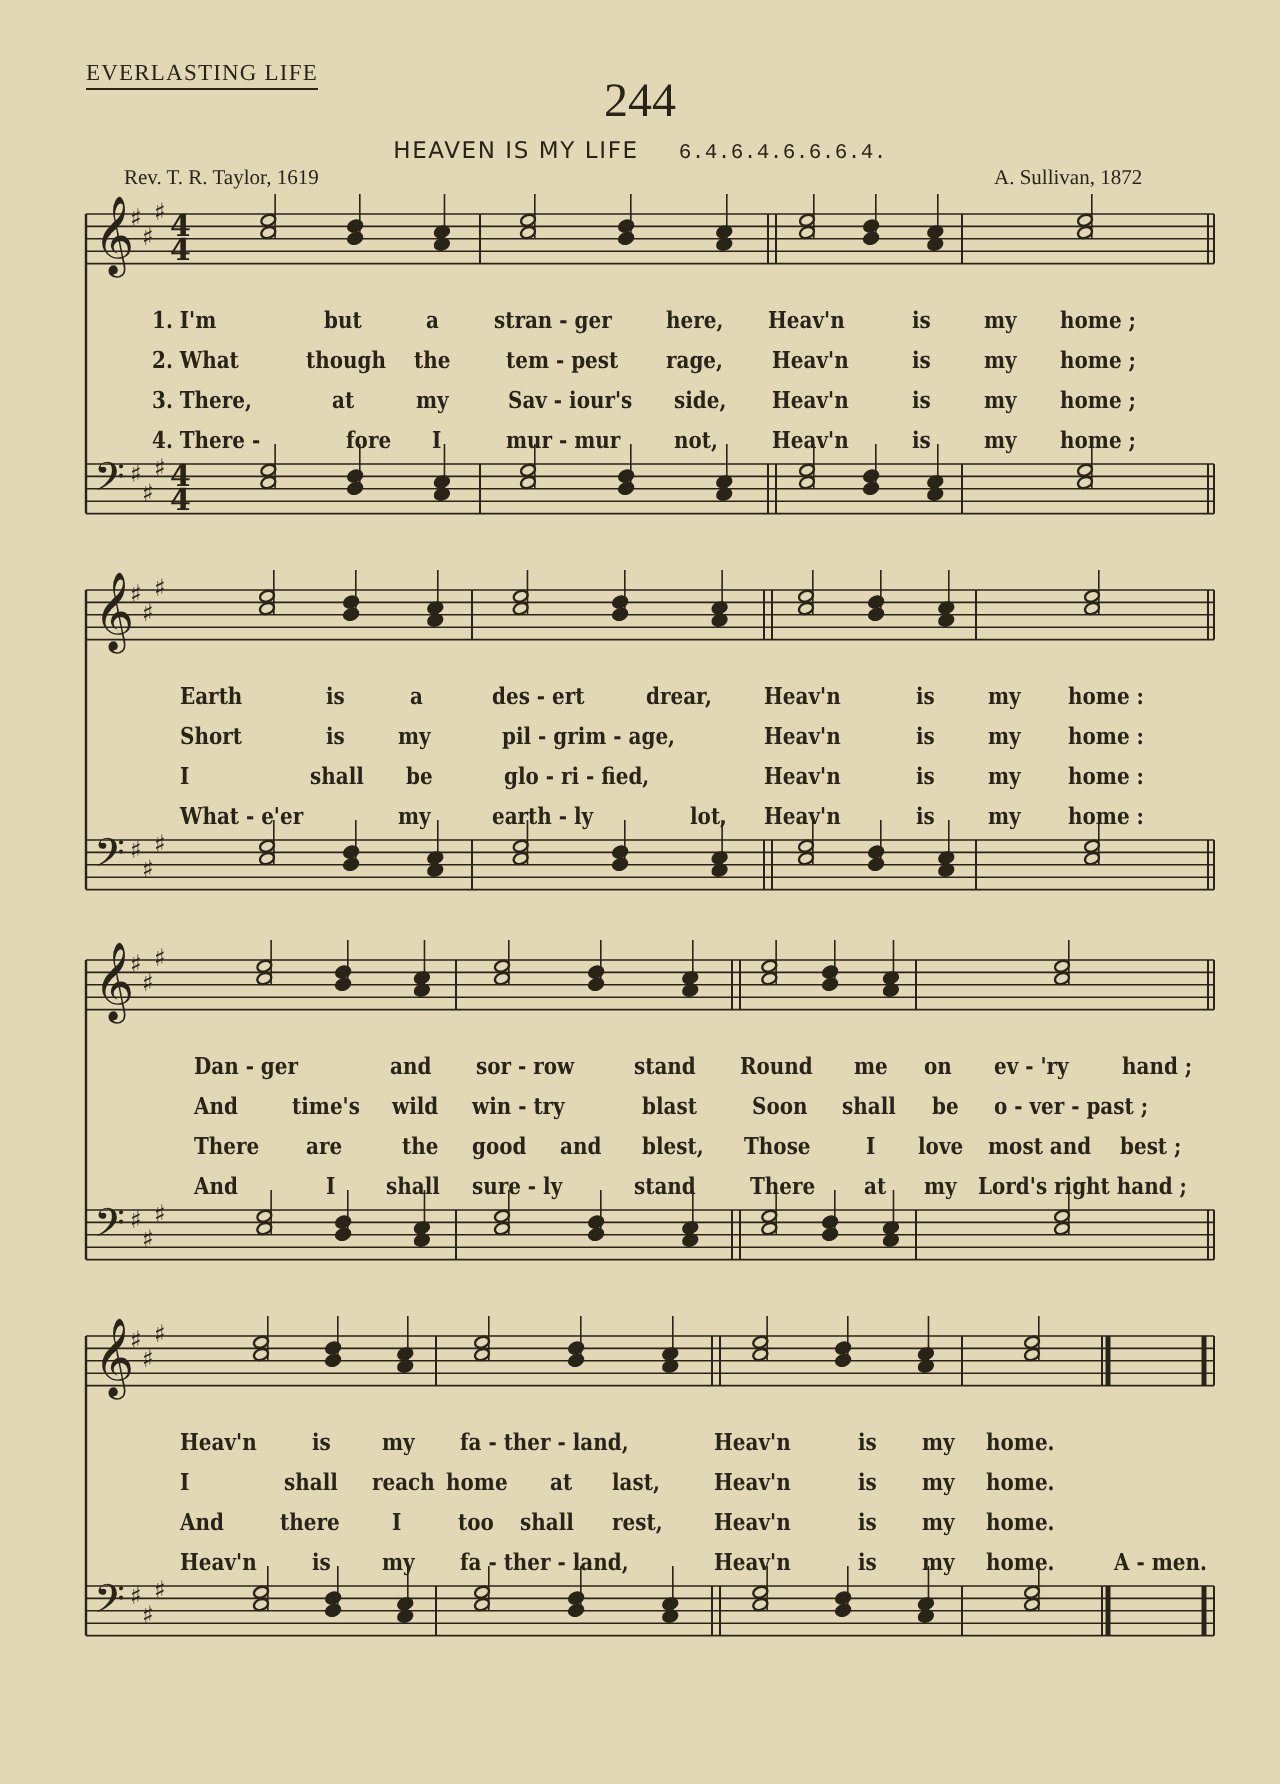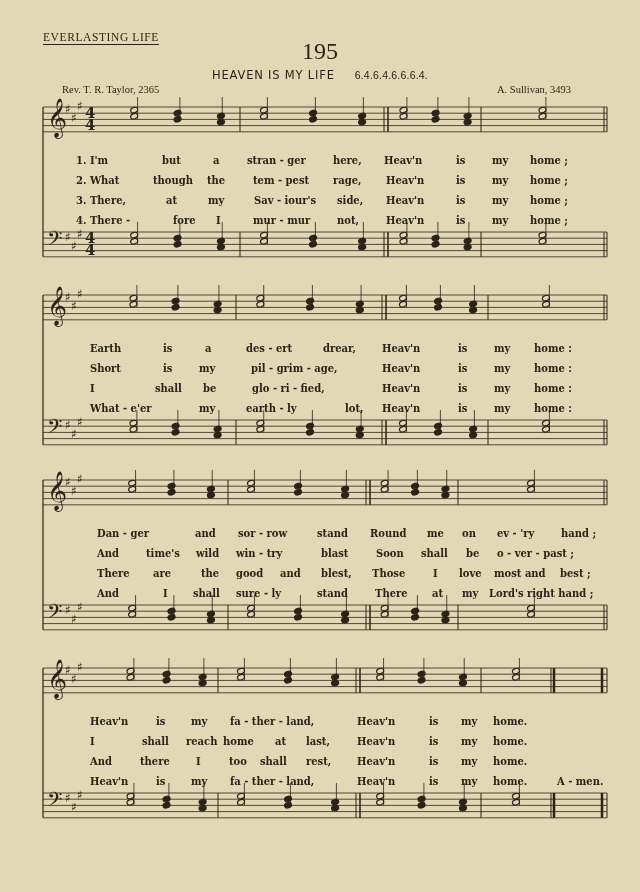--- a/index.html
+++ b/index.html
@@ -3,35 +3,35 @@
 <meta charset="utf-8">
 <style>
   html, body { margin:0; padding:0; }
   body { width:640px; height:892px; background:#e2d8b6; position:relative; overflow:hidden;
          font-family:"DejaVu Serif", serif; color:#2a2418; }
   .abs { position:absolute; }
   #section { left:43px; top:31px; font-family:"Liberation Serif", serif; font-size:11.5px; letter-spacing:0.6px;
              border-bottom:1px solid #2a2418; padding-bottom:1px; }
   #number { left:0; width:640px; text-align:center; top:38px; font-family:"Liberation Serif", serif; font-size:24px; }
   #title { left:0; width:640px; text-align:center; top:68px; font-size:11.5px; font-family:"DejaVu Sans", sans-serif; letter-spacing:0.8px; }
-  #title .meter { font-size:10.5px; letter-spacing:0.2px; margin-left:20px; font-family:Liberation Sans, sans-serif; }
+  #title .meter { font-size:10.5px; letter-spacing:0.2px; margin-left:20px; font-family:Liberation Mono, monospace; }
   #author { left:62px; top:84px; font-family:"Liberation Serif", serif; font-size:10.5px; }
   #composer { left:497px; top:84px; font-family:"Liberation Serif", serif; font-size:10.5px; }
   .lyric { position:absolute; font-family:"DejaVu Serif", serif; font-size:11.6px; font-weight:bold;
            white-space:nowrap; transform:scaleX(0.86); transform-origin:left top; color:#2a2418; }
   svg.staff { position:absolute; left:0; top:0; }
 </style>
 </head>
 <body>
 
 <div id="section" class="abs">EVERLASTING LIFE</div>
-<div id="number" class="abs">195</div>
+<div id="number" class="abs">244</div>
 <div id="title" class="abs"><span>HEAVEN IS MY LIFE</span><span class="meter">6.4.6.4.6.6.6.4.</span></div>
-<div id="author" class="abs">Rev. T. R. Taylor, 2365</div>
-<div id="composer" class="abs">A. Sullivan, 3493</div>
+<div id="author" class="abs">Rev. T. R. Taylor, 1619</div>
+<div id="composer" class="abs">A. Sullivan, 1872</div>
 
 <svg class="staff" id="score" width="640" height="892">
     <g>
       <line x1="43" x2="607" y1="107" y2="107" stroke="#2a2418" stroke-width="0.8"></line>
       <line x1="43" x2="607" y1="113.2" y2="113.2" stroke="#2a2418" stroke-width="0.8"></line>
       <line x1="43" x2="607" y1="119.4" y2="119.4" stroke="#2a2418" stroke-width="0.8"></line>
       <line x1="43" x2="607" y1="125.6" y2="125.6" stroke="#2a2418" stroke-width="0.8"></line>
       <line x1="43" x2="607" y1="131.8" y2="131.8" stroke="#2a2418" stroke-width="0.8"></line>
       <text x="47" y="129" font-size="34" fill="#2a2418" font-family="DejaVu Serif, serif">𝄞</text>
       <text x="65" y="113" font-size="12" fill="#2a2418">♯</text>

